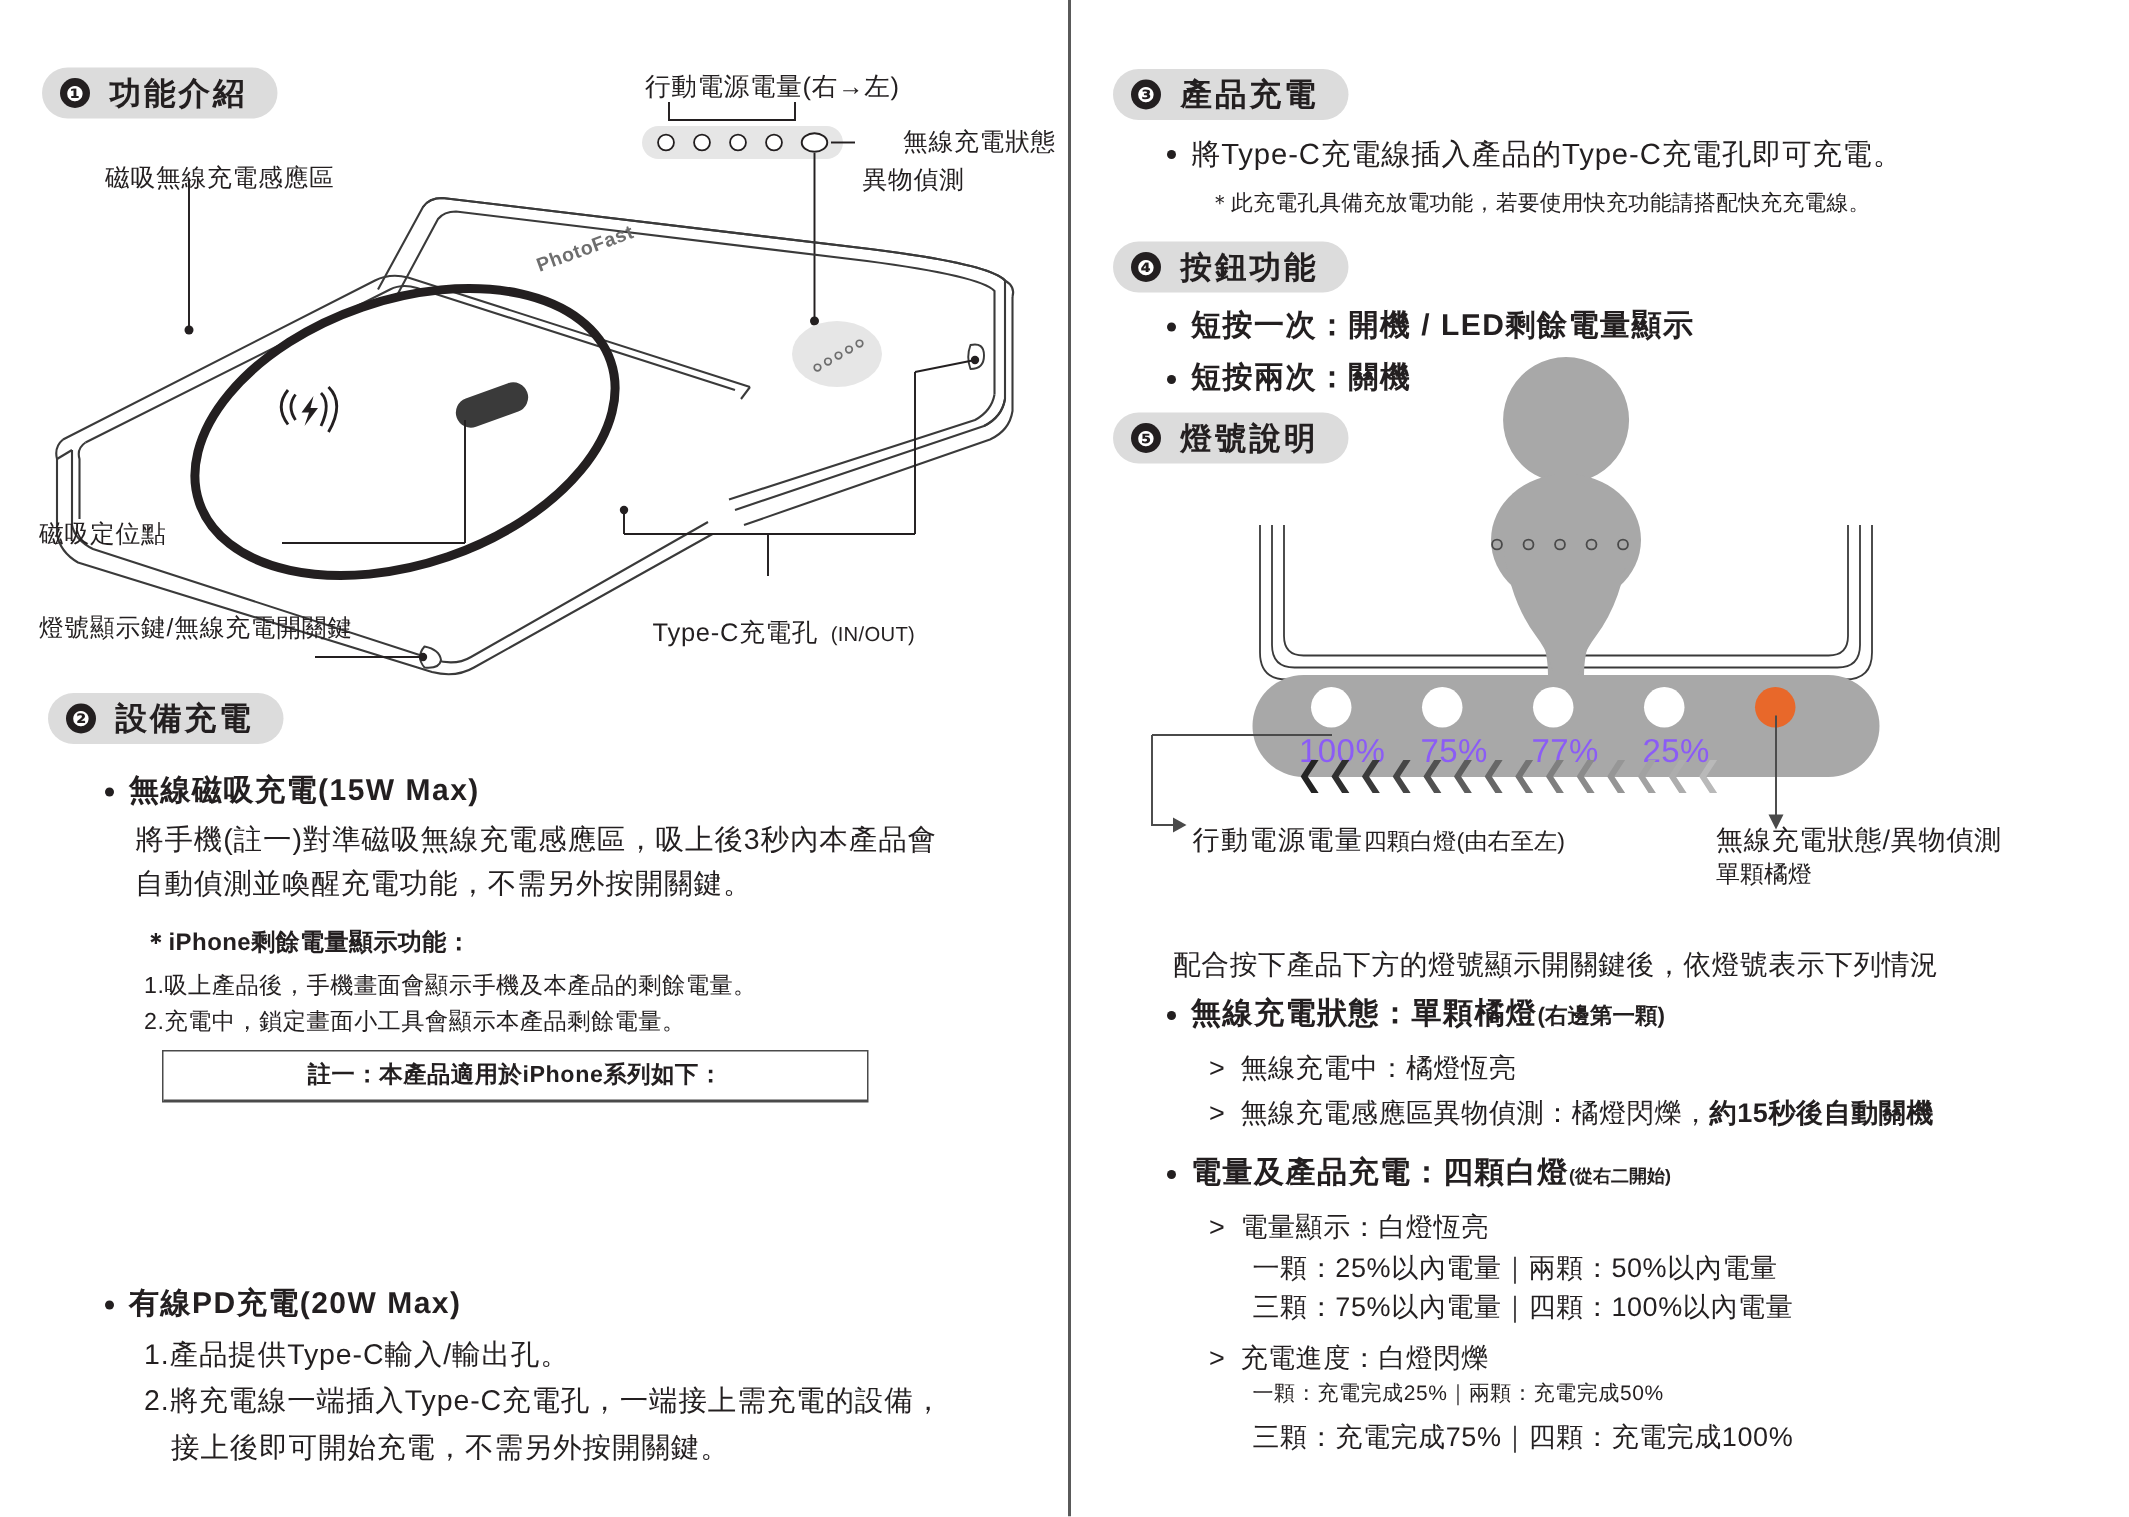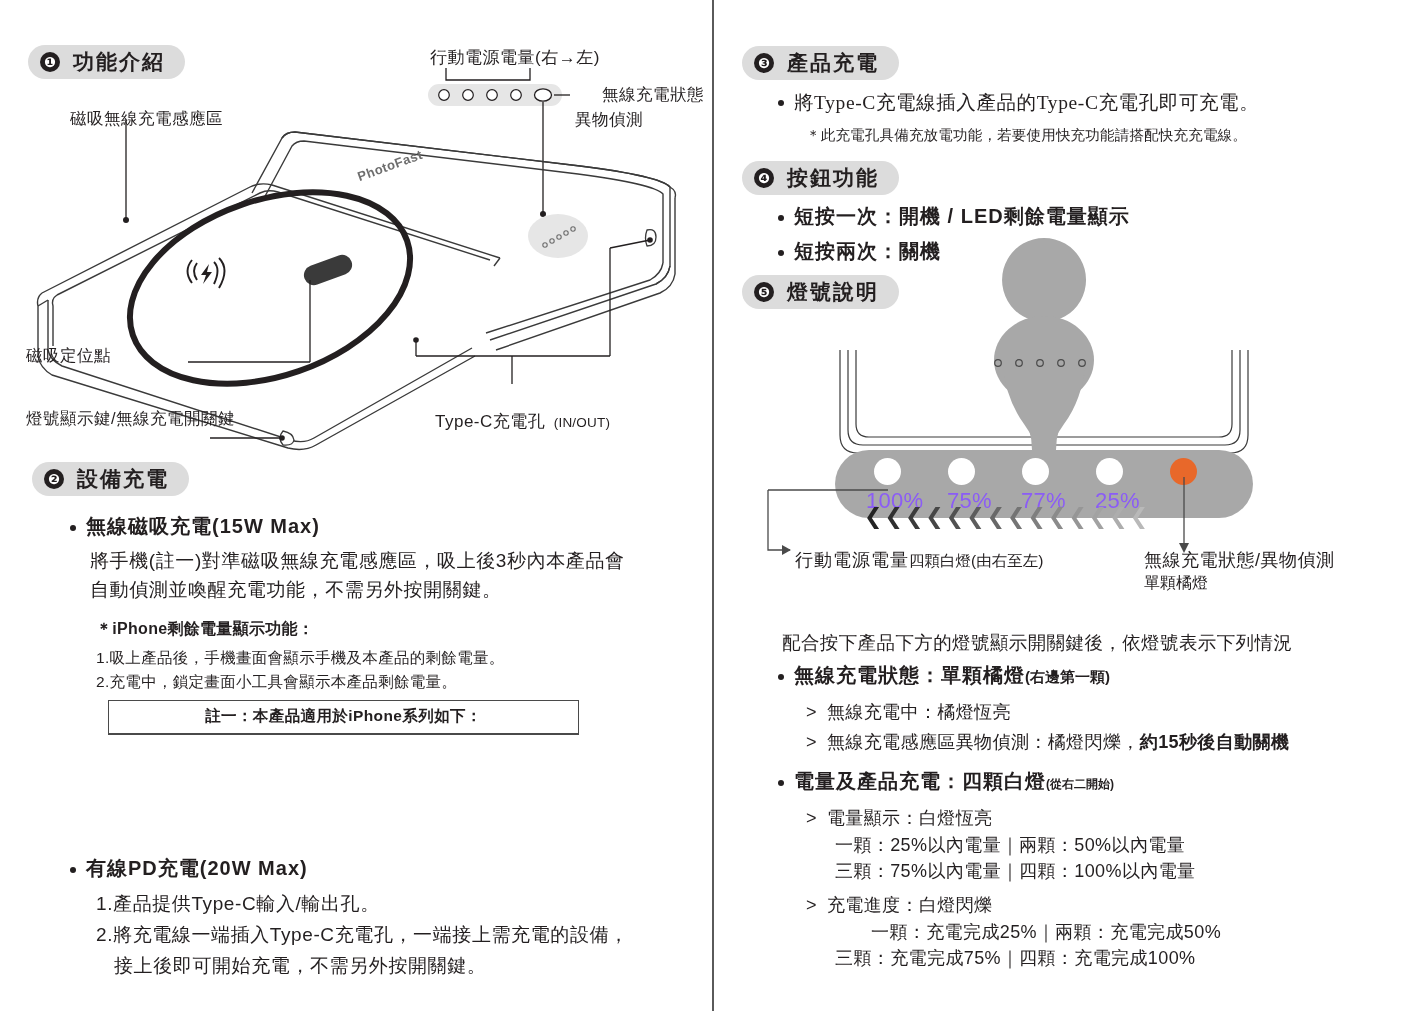--- a/index.html
+++ b/index.html
@@ -249,21 +249,21 @@
   <div class="t b-body" style="left:96px; top:889px;">1.產品提供Type-C輸入/輸出孔。</div>
   <div class="t b-body" style="left:96px; top:920px;">2.將充電線一端插入Type-C充電孔，一端接上需充電的設備，</div>
   <div class="t b-body" style="left:114px; top:951px;">接上後即可開始充電，不需另外按開關鍵。</div>
 
   <div class="t" style="left:742px; top:46px;">
     <div class="badge">
       <span class="num">❸</span>
       <span class="btitle">產品充電</span>
     </div>
   </div>
-  <div class="t" style="left:778px; top:88px;font-family:Liberation Serif, serif;">
+  <div class="t" style="left:778px; top:88px;">
     <div class="bullet-row">
       <span class="dot"></span>
       <span class="b-body" style="font-size:19.5px;">將Type-C充電線插入產品的Type-C充電孔即可充電。</span>
     </div>
   </div>
   <div class="t smaller" style="left:806px; top:126px; font-size:14.5px;">＊此充電孔具備充放電功能，若要使用快充功能請搭配快充充電線。</div>
 
   <div class="t" style="left:742px; top:161px;">
     <div class="badge">
       <span class="num">❹</span>
@@ -385,16 +385,16 @@
 
   <div class="t" style="left:806px; top:806px; font-size:18px; letter-spacing:.4px;">
     <span style="margin-right:10px;">&gt;</span><span>電量顯示：白燈恆亮</span>
   </div>
   <div class="t" style="left:835px; top:833px; font-size:18px; letter-spacing:.4px;">一顆：25%以內電量｜兩顆：50%以內電量</div>
   <div class="t" style="left:835px; top:859px; font-size:18px; letter-spacing:.4px;">三顆：75%以內電量｜四顆：100%以內電量</div>
 
   <div class="t" style="left:806px; top:893px; font-size:18px; letter-spacing:.4px;">
     <span style="margin-right:10px;">&gt;</span><span>充電進度：白燈閃爍</span>
   </div>
-  <div class="t" style="left:835px; top:920px; font-size:18px; letter-spacing:.4px;margin-left:36px;">一顆：充電完成25%｜兩顆：充電完成50%</div>
+  <div class="t" style="left:835px; top:920px; font-size:14px; letter-spacing:.4px;">一顆：充電完成25%｜兩顆：充電完成50%</div>
   <div class="t" style="left:835px; top:946px; font-size:18px; letter-spacing:.4px;">三顆：充電完成75%｜四顆：充電完成100%</div>
 
 </div>
 
 </body></html>

